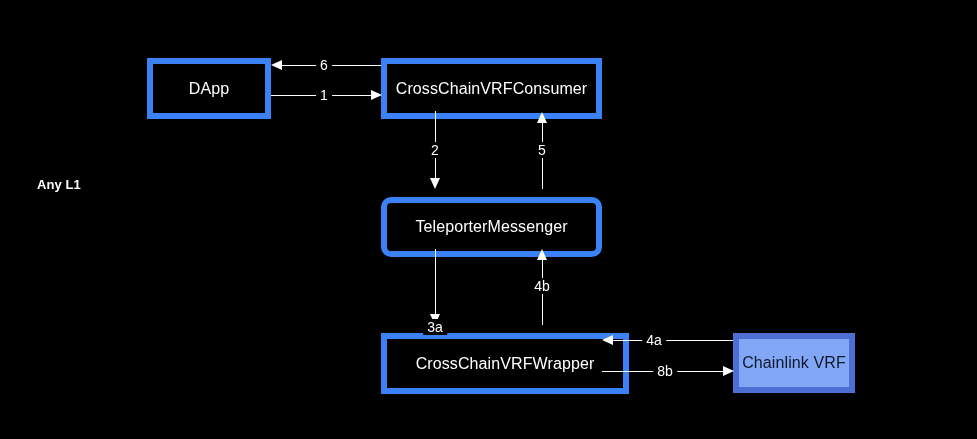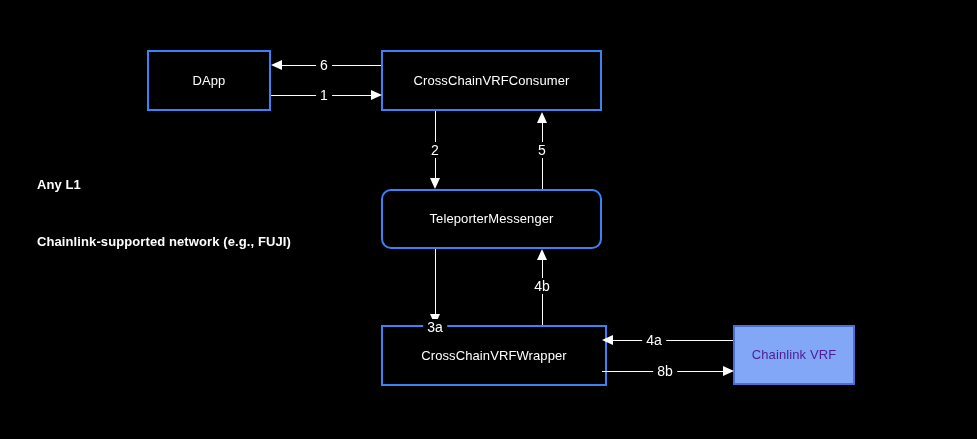--- a/index.html
+++ b/index.html
@@ -16,33 +16,34 @@
     font-family: "Liberation Sans", sans-serif;
   }
 
   
   .node {
     position: absolute;
     box-sizing: border-box;
     display: flex;
     align-items: center;
     justify-content: center;
-    border: 2px solid #3b82f6;
+    border: 6px solid #3b82f6;
     background: #000000;
     color: #ffffff;
-    font-size: 13px;
+    font-size: 16px;
     line-height: 1.2;
     letter-spacing: 0.1px;
     text-align: center;
     white-space: nowrap;
+    margin-top: 8px;
   }
   .node.accent {
     border-color: #4d6fd4;
     background: #83a7f7;
-    color: #4c1d95;
+    color: #0f172a;
   }
 
   
   .hline {
     position: absolute;
     height: 0;
     border-top: 1.6px solid #ffffff;
   }
   .vline {
     position: absolute;
@@ -108,29 +109,28 @@
 <body>
 
 <div id="canvas">
 
   <div class="divider" style="left:36px; top:213px; width:930px;">
     
   </div>
 
   <div class="zone-label" style="left:37px; top:177px;">Any L1</div>
 
-  <div class="zone-label" style="left:37px; top:234px;">Chainlink-supported network (e.g., FUJI)</div>
 
   <div class="node" style="left:147px; top:50px; width:124px; height:61px;">DApp</div>
 
   <div class="node" style="left:381px; top:50px; width:221px; height:61px;">CrossChainVRFConsumer</div>
 
   <div class="node" style="left:381px; top:189px; width:221px; height:60px;border-radius:10px;">TeleporterMessenger</div>
 
-  <div class="node" style="left:381px; top:325px; width:226px; height:61px;">CrossChainVRFWrapper</div>
+  <div class="node" style="left:381px; top:325px; width:248px; height:61px;">CrossChainVRFWrapper</div>
 
   <div class="node accent" style="left:733px; top:325px; width:122px; height:60px;">Chainlink VRF</div>
 
   <div class="hline" style="left:275px; top:65px; width:106px;"></div>
   <div class="arrow left" style="left:271px; top:60px;"></div>
   <div class="edge-label" style="left:324px; top:65px;">6</div>
 
   <div class="hline" style="left:271px; top:95px; width:106px;"></div>
   <div class="arrow right" style="left:371px; top:90px;"></div>
   <div class="edge-label" style="left:324px; top:95px;">1</div>

